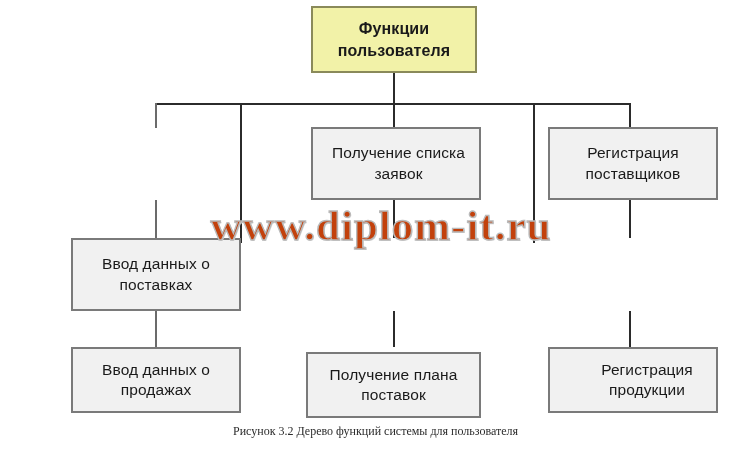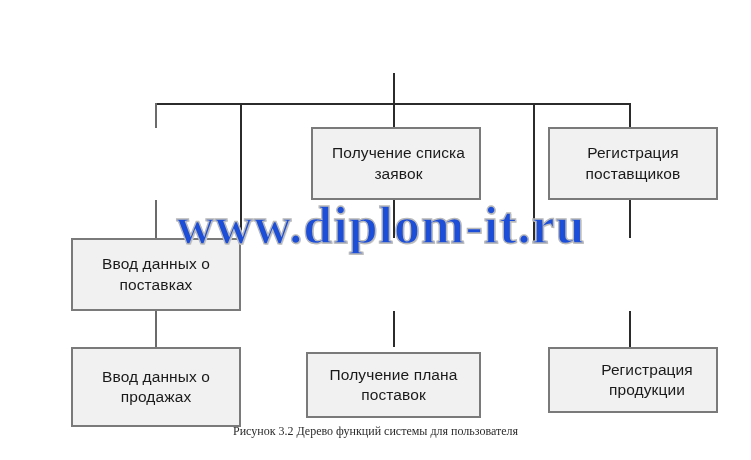--- a/index.html
+++ b/index.html
@@ -58,24 +58,24 @@
   #watermark {
     position: absolute;
     left: 186px;
     top: 199px;
     width: 390px;
     height: 52px;
     display: flex;
     align-items: center;
     justify-content: center;
     font-family: "Liberation Serif", serif;
-    font-size: 52px;
+    font-size: 43px;
     font-weight: bold;
     letter-spacing: 1px;
-    color: #1d4ed8;
+    color: #c2410c;
     -webkit-text-stroke: 1.4px #b9b9b9;
     text-shadow: 1px 1px 0 #d6d6d6;
     white-space: nowrap;
     pointer-events: none;
   }
 
   
   #caption {
     position: absolute;
     left: 0;
@@ -111,25 +111,28 @@
 
   <div class="line v" style="left:393px; top:200px; height:38px;"></div>
   <div class="line v" style="left:393px; top:311px; height:36px;"></div>
 
   <div class="line v" style="left:629px; top:200px; height:38px;"></div>
   <div class="line v" style="left:629px; top:311px; height:36px;"></div>
 
   <div class="line v" style="left:240px; top:103px; height:140px;"></div>
   <div class="line v" style="left:533px; top:103px; height:140px;"></div>
 
+  <div class="node root" style="left:311px; top:6px; width:166px; height:67px;">
+    <span class="label">Функции пользователя</span>
+  </div>
 
   <div class="node" style="left:71px; top:238px; width:170px; height:73px;">
     <span class="label">Ввод данных о поставках</span>
   </div>
-  <div class="node" style="left:71px; top:347px; width:170px; height:80px;">
+  <div class="node" style="left:71px; top:347px; width:170px; height:66px;">
     <span class="label">Ввод данных о продажах</span>
   </div>
 
   <div class="node" style="left:311px; top:127px; width:170px; height:73px;padding-left:11px;">
     <span class="label">Получение списка заявок</span>
   </div>
   <div class="node" style="left:306px; top:352px; width:175px; height:66px;">
     <span class="label">Получение плана поставок</span>
   </div>
 

